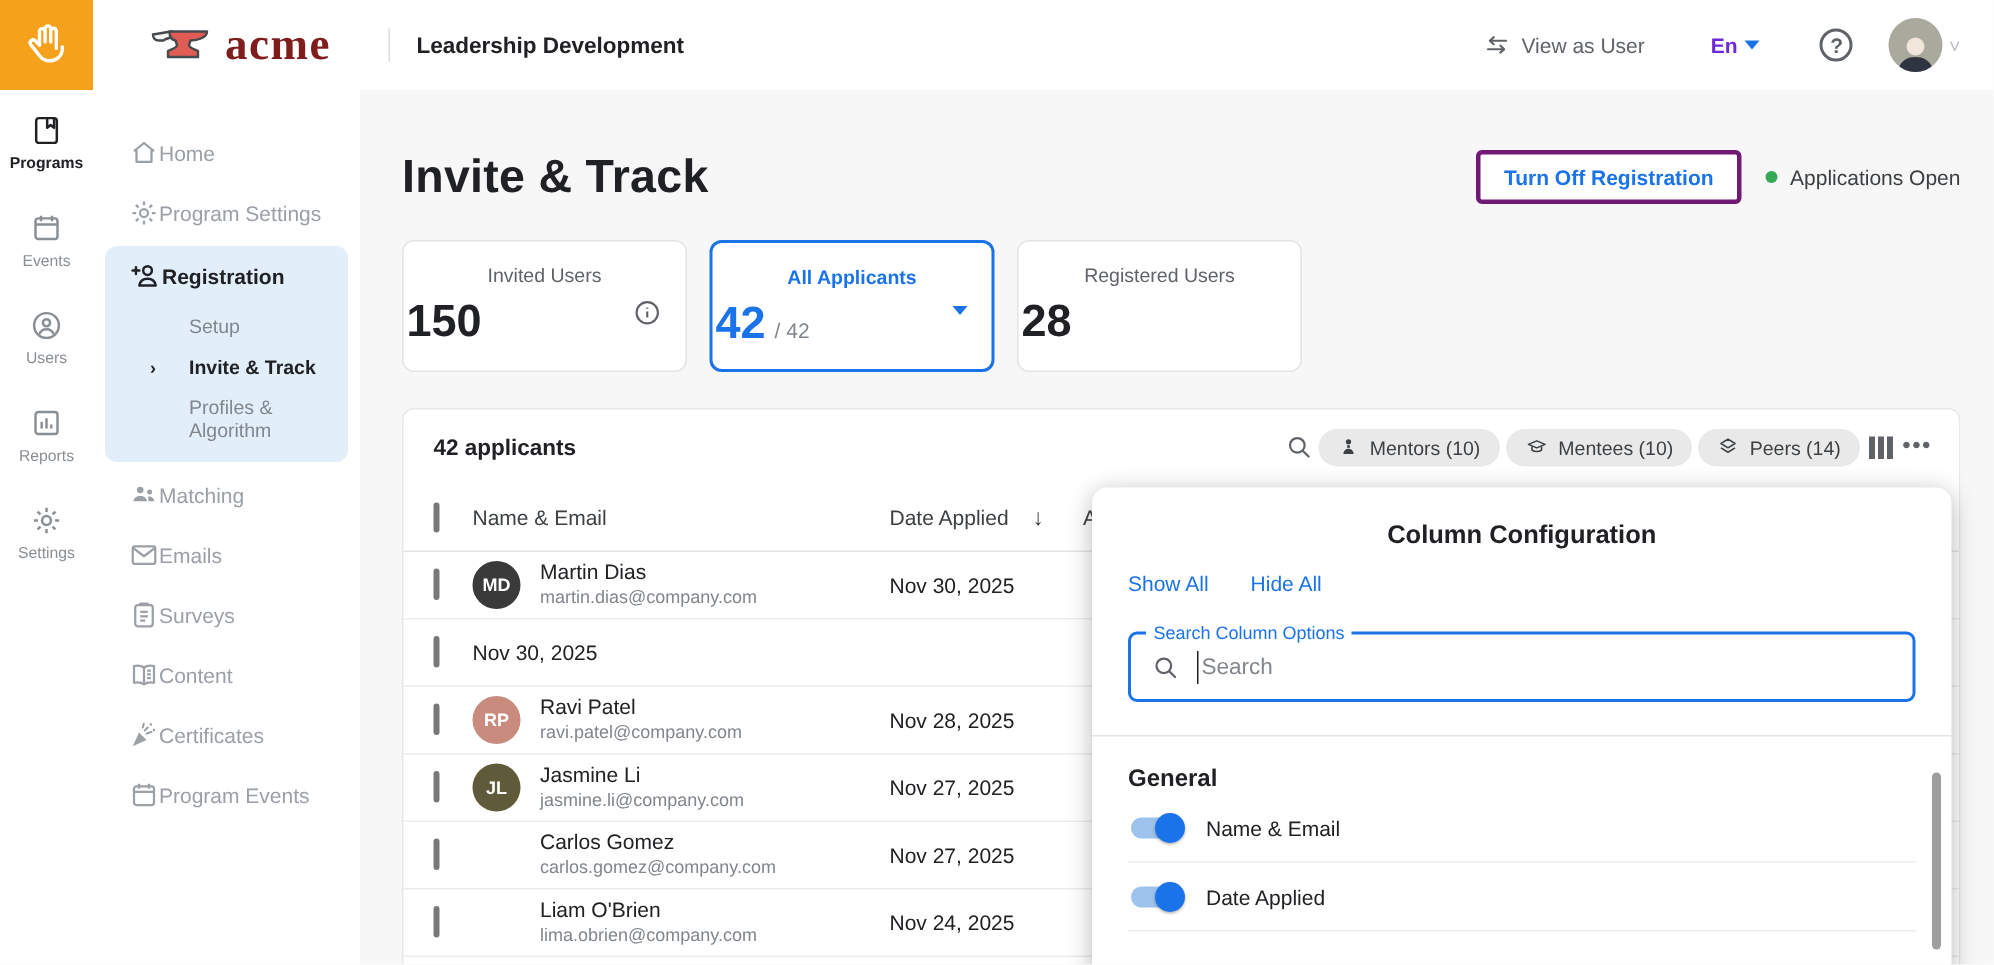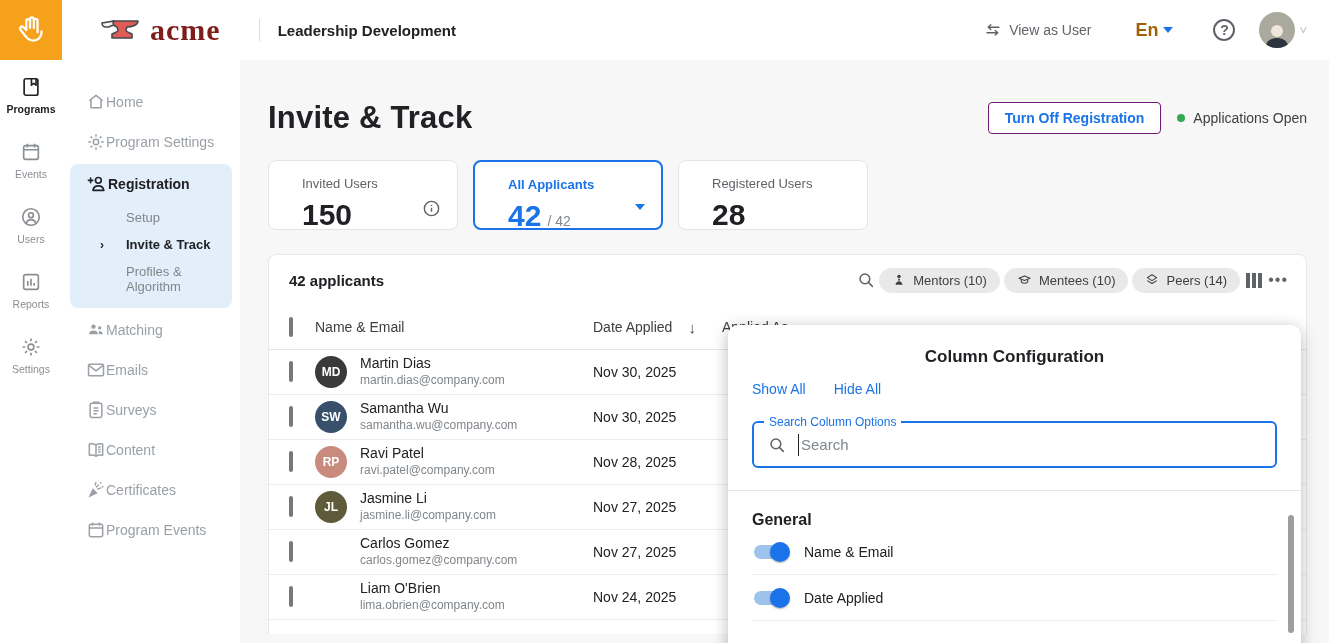--- a/index.html
+++ b/index.html
@@ -10,21 +10,21 @@
   
   .topbar { height:60px; display:flex; align-items:center; background:#fff; position:relative; z-index:5; }
   .logo-square { width:62px; height:60px; background:#f6a11c; display:flex; align-items:center; justify-content:center; flex:0 0 62px; cursor:pointer; }
   .brand { display:flex; align-items:center; gap:8px; margin-left:38px; cursor:pointer; }
   .brand-text { font-family:"Liberation Serif", serif; font-weight:bold; font-size:30px; color:#7f1d1d; letter-spacing:1px; }
   .tb-divider { width:1px; height:22px; background:#dadce0; margin:0 18px 0 38px; }
   .program-title { font-size:15px; font-weight:bold; color:#202124; }
   .tb-right { margin-left:auto; display:flex; align-items:center; margin-right:22px; }
   .view-as { display:flex; align-items:center; gap:8px; color:#5f6368; font-size:14px; cursor:pointer; }
   .lang { display:flex; align-items:center; gap:5px; margin-left:44px; cursor:pointer; }
-  .lang-label { color:#a16207; font-weight:bold; font-size:18px; }
+  .lang-label { color:#6d28d9; font-weight:bold; font-size:14px; }
   .caret-down { width:0; height:0; border-left:5px solid transparent; border-right:5px solid transparent; border-top:6px solid #1a73e8; }
   .help-btn { margin-left:40px; width:22px; height:22px; border:2px solid #5f6368; border-radius:50%; color:#5f6368; font-size:14px; font-weight:bold; display:flex; align-items:center; justify-content:center; cursor:pointer; }
   .avatar-wrap { display:flex; align-items:center; gap:4px; margin-left:24px; cursor:pointer; }
   .avatar { width:36px; height:36px; border-radius:50%; background:#a9a99d; overflow:hidden; display:flex; align-items:flex-end; justify-content:center; }
   .chev-sm { color:#bdc1c6; font-size:13px; }
 
   
   .app-body { display:flex; height:583px; }
   .rail { width:62px; background:#fff; padding-top:16px; display:flex; flex-direction:column; align-items:center; gap:26px; flex:0 0 62px; }
   .rail-item { display:flex; flex-direction:column; align-items:center; gap:5px; color:#8a8f94; cursor:pointer; width:100%; }
@@ -41,27 +41,27 @@
   .sub-item { display:flex; align-items:center; padding:6px 0 6px 56px; font-size:13px; color:#80868b; cursor:pointer; position:relative; }
   .sub-item.active { color:#202124; font-weight:bold; }
   .sub-item .sub-chev { position:absolute; left:30px; font-size:12px; color:#202124; font-weight:bold; }
 
   .main { flex:1; background:#f7f7f7; position:relative; padding:0 22px 0 28px; overflow:hidden; }
 
   
   .page-header { display:flex; align-items:center; margin-top:40px; }
   .page-title { font-size:31px; font-weight:bold; color:#202124; letter-spacing:.2px; }
   .ph-right { margin-left:auto; display:flex; align-items:center; gap:16px; }
-  .btn-outline { background:#fff; border:1px solid #701a75; border-radius:4px; color:#1a73e8; font-weight:bold; font-size:14px; padding:7px 16px; cursor:pointer; font-family:inherit; }
+  .btn-outline { background:#fff; border:3px solid #701a75; border-radius:4px; color:#1a73e8; font-weight:bold; font-size:14px; padding:7px 16px; cursor:pointer; font-family:inherit; }
   .status { display:flex; align-items:center; gap:8px; font-size:14px; color:#3c4043; }
   .dot { width:8px; height:8px; border-radius:50%; background:#34a853; }
 
   
   .cards { display:flex; gap:15px; margin-top:24px; }
-  .card { width:190px; height:70px; background:#fff; border:1px solid #e4e4e4; border-radius:8px; padding:15px 33px; position:relative; cursor:pointer; }
+  .card { width:190px; height:88px; background:#fff; border:1px solid #e4e4e4; border-radius:8px; padding:15px 2px; position:relative; cursor:pointer;text-align:center; }
   .card.selected { border:2px solid #1a73e8; }
   .card-label { font-size:13px; color:#5f6368; }
   .card.selected .card-label { color:#1a73e8; font-weight:bold; }
   .card-value-row { display:flex; align-items:baseline; gap:6px; margin-top:7px; }
   .card-value { font-size:30px; font-weight:bold; color:#202124; }
   .card.selected .card-value { color:#1a73e8; }
   .card-total { font-size:14px; color:#80868b; }
   .card-info { position:absolute; right:16px; top:38px; color:#5f6368; }
   .card-caret { position:absolute; right:16px; top:42px; }
 
@@ -427,27 +427,20 @@
             <span>
                 <div class="p-name">Martin Dias</div>
                   <div class="p-email">martin.dias@company.com</div>
               </span>
           </div>
           <div class="cell-date">Nov 30, 2025</div>
           <div><span class="role-sliver"></span></div>
         </div>
         <div class="tgrid trow">
           <div><span class="cb"></span></div>
-          <div class="name-cell">
-            <span class="row-avatar">SW</span>
-            <span>
-                <div class="p-name">Samantha Wu</div>
-                  <div class="p-email">samantha.wu@company.com</div>
-              </span>
-          </div>
           <div class="cell-date">Nov 30, 2025</div>
           <div><span class="role-sliver"></span></div>
         </div>
         <div class="tgrid trow">
           <div><span class="cb"></span></div>
           <div class="name-cell">
             <span class="row-avatar">RP</span>
             <span>
                 <div class="p-name">Ravi Patel</div>
                   <div class="p-email">ravi.patel@company.com</div>

